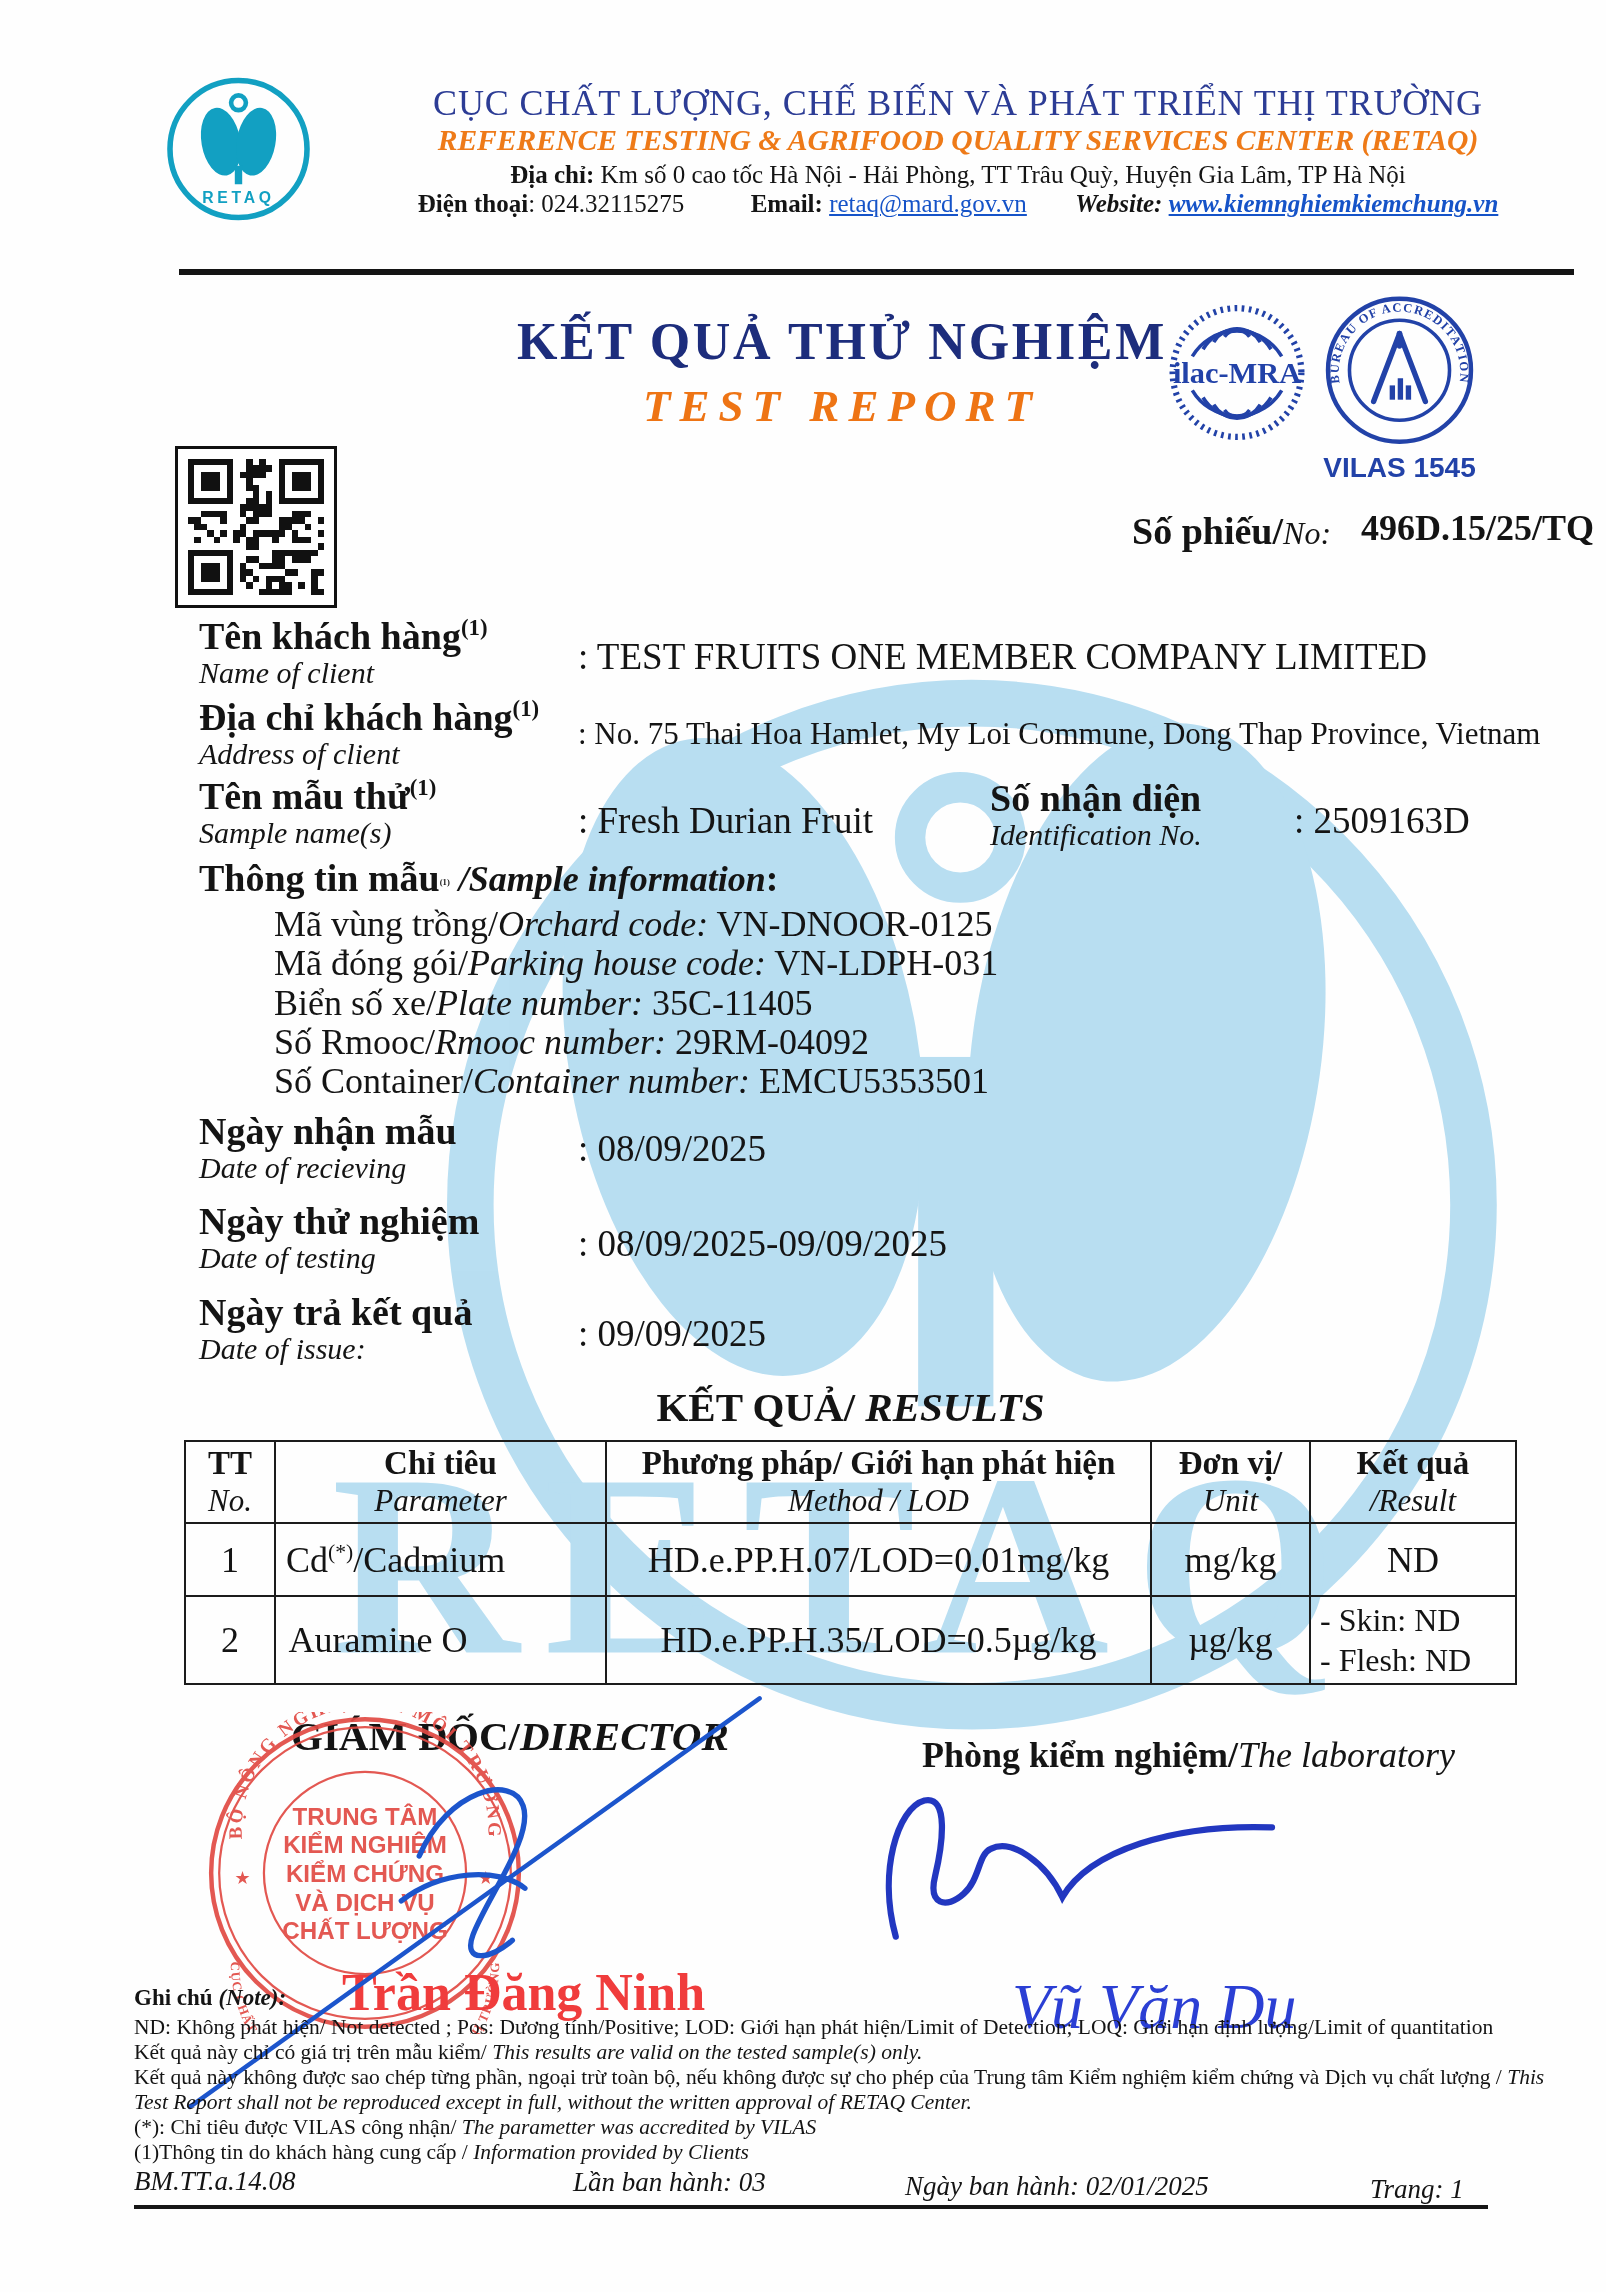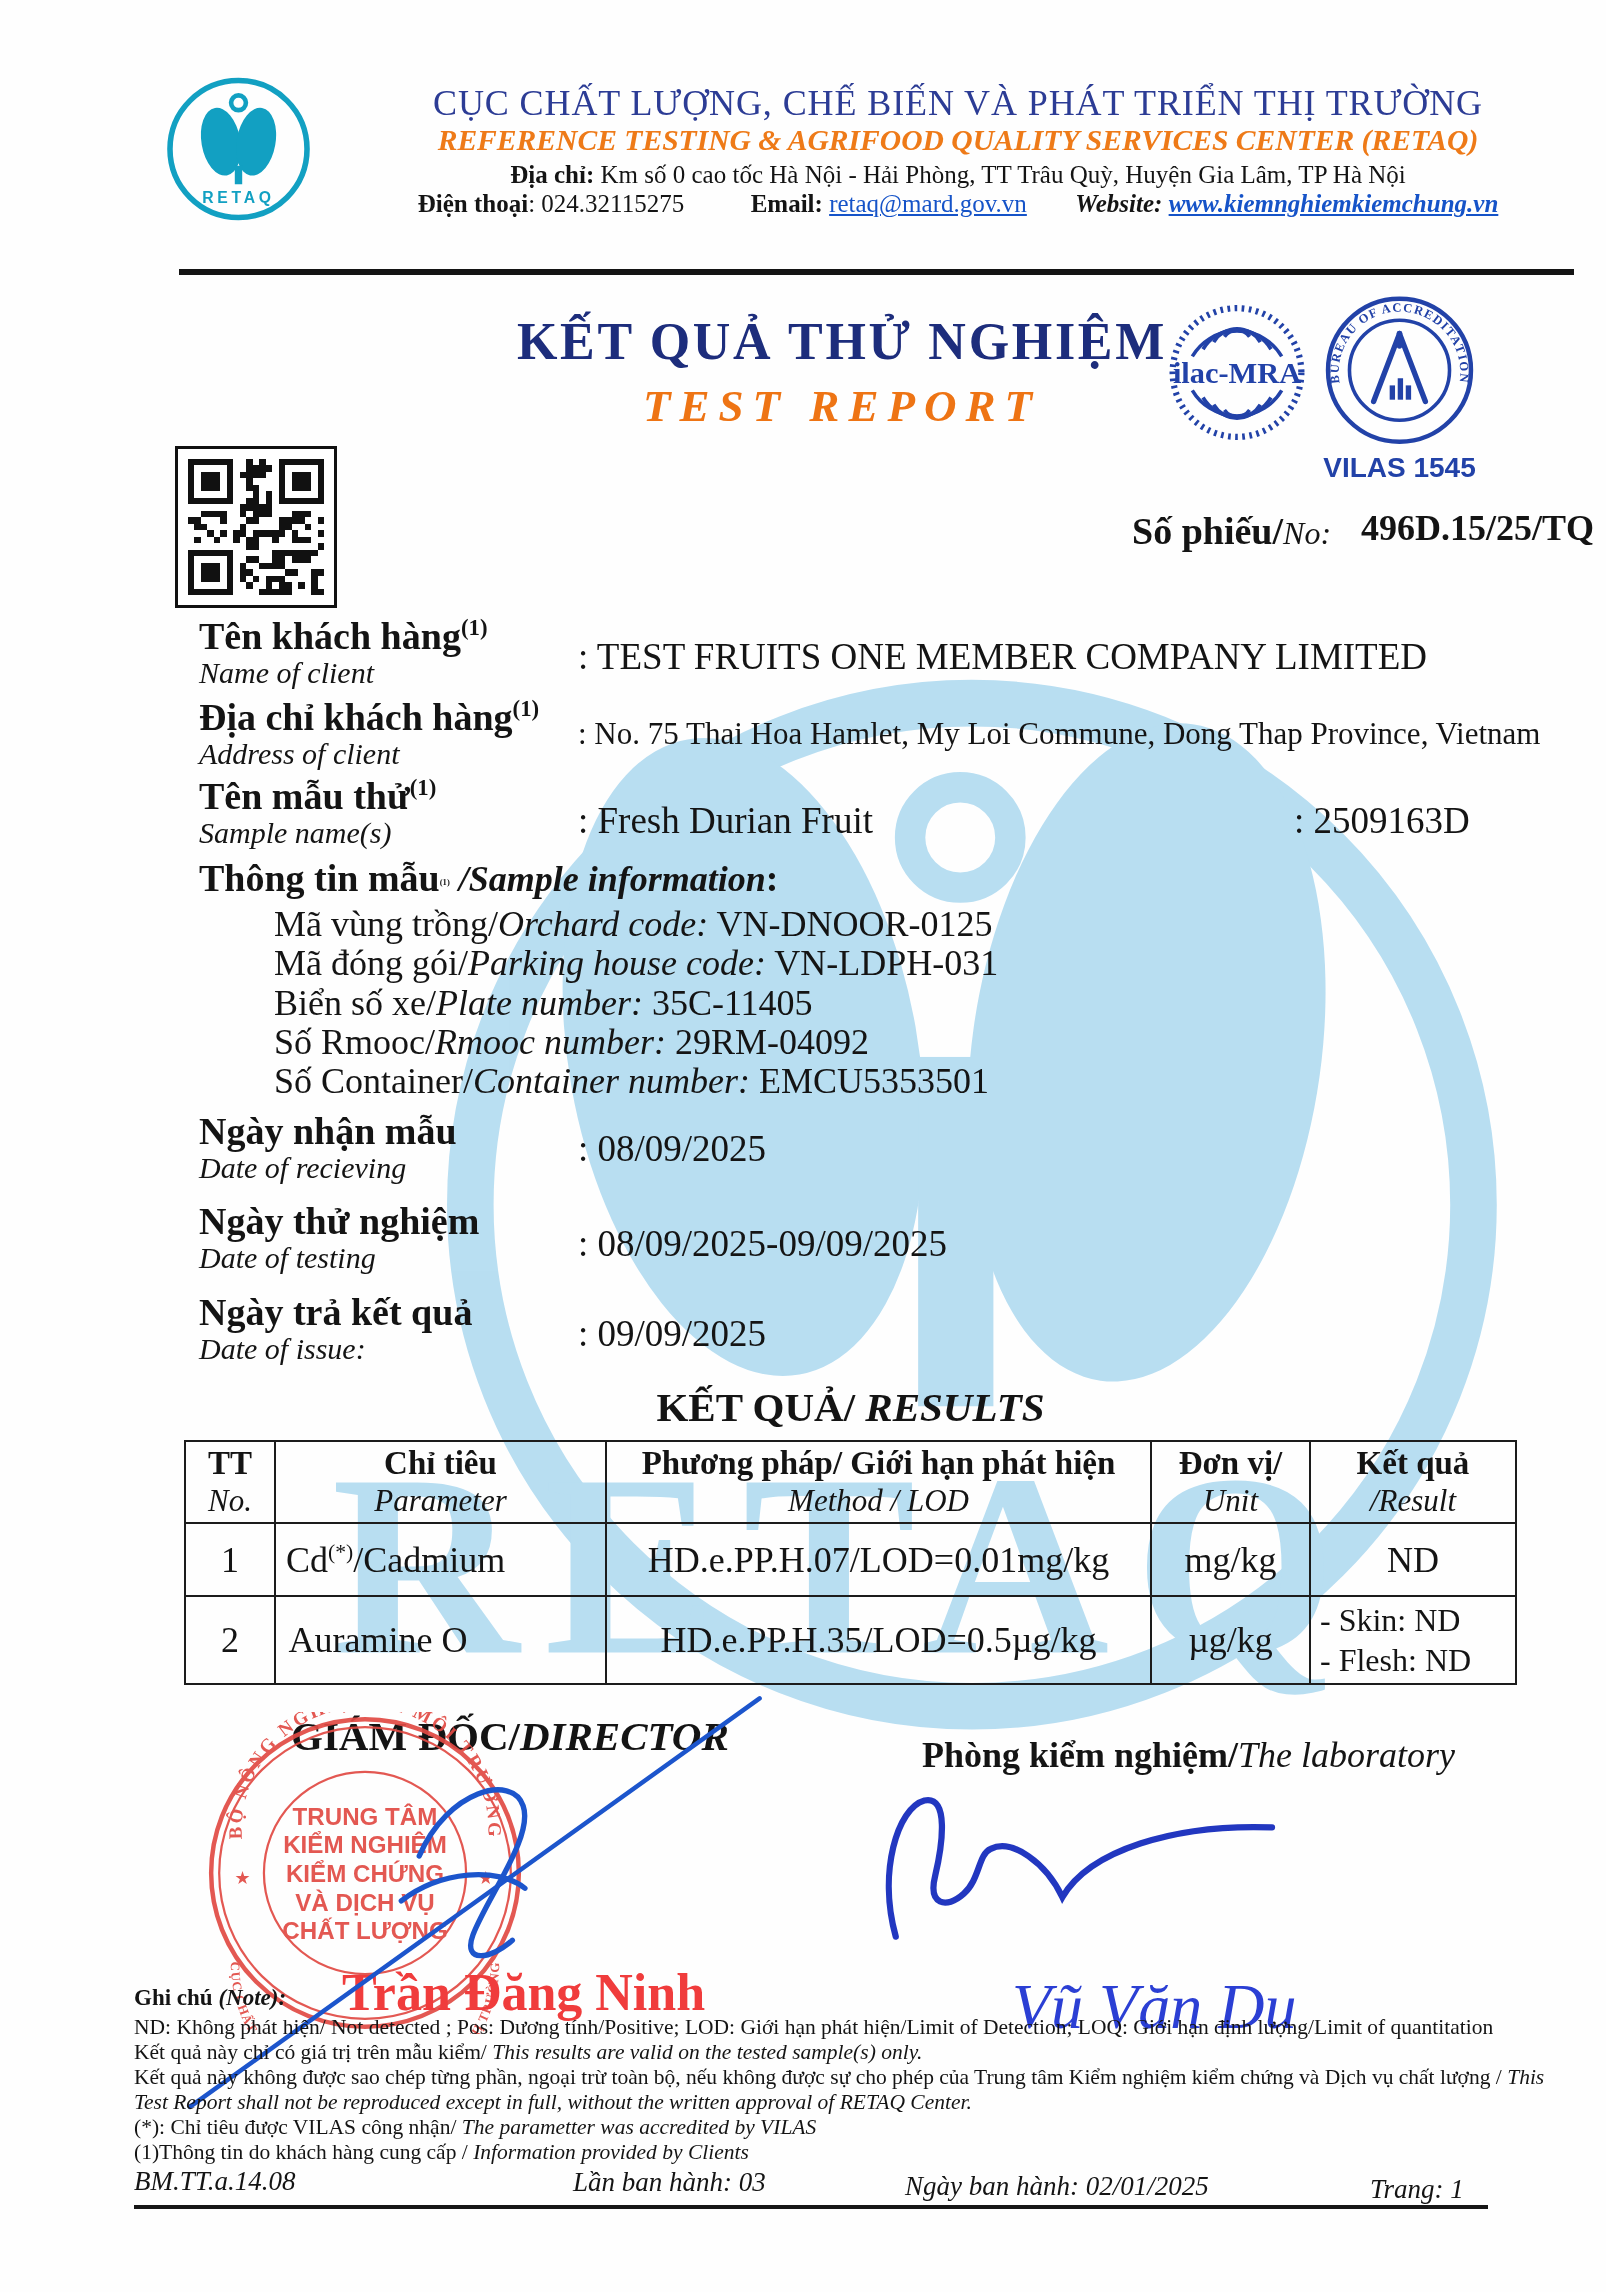--- a/index.html
+++ b/index.html
@@ -261,20 +261,24 @@
     <div class="sub">Address of client</div>
   </div>
   <div class="abs" style="left:578px;top:716px;font-size:31px;white-space:nowrap;z-index:1;">: No. 75 Thai Hoa Hamlet, My Loi Commune, Dong Thap Province, Vietnam</div>
 
   <div class="abs" style="left:199px;top:776px;z-index:1;">
     <div class="lbl"><span>Tên mẫu thử</span><sup>(1)</sup></div>
     <div class="sub">Sample name(s)</div>
   </div>
   <div class="abs val" style="left:578px;top:802px;z-index:1;">: Fresh Durian Fruit</div>
 
+  <div class="abs" style="left:990px;top:779px;z-index:1;">
+    <div class="lbl">Số nhận diện</div>
+    <div class="sub">Identification No.</div>
+  </div>
   <div class="abs val" style="left:1294px;top:802px;z-index:1;">: 2509163D</div>
 
   <div class="abs" style="left:199px;top:858px;z-index:1;white-space:nowrap;">
     <span class="lbl">Thông tin mẫu</span><sup class="b">(1)</sup><span style="font-size:36px;font-weight:bold;font-style:italic;"> /Sample information</span><span class="lbl">:</span>
   </div>
 
   <div class="abs item" style="left:274px;top:903px;z-index:1;">
     <span>Mã vùng trồng/</span><span class="i">Orchard code:</span><span> VN-DNOOR-0125</span>
   </div>
   <div class="abs item" style="left:274px;top:942px;z-index:1;">

